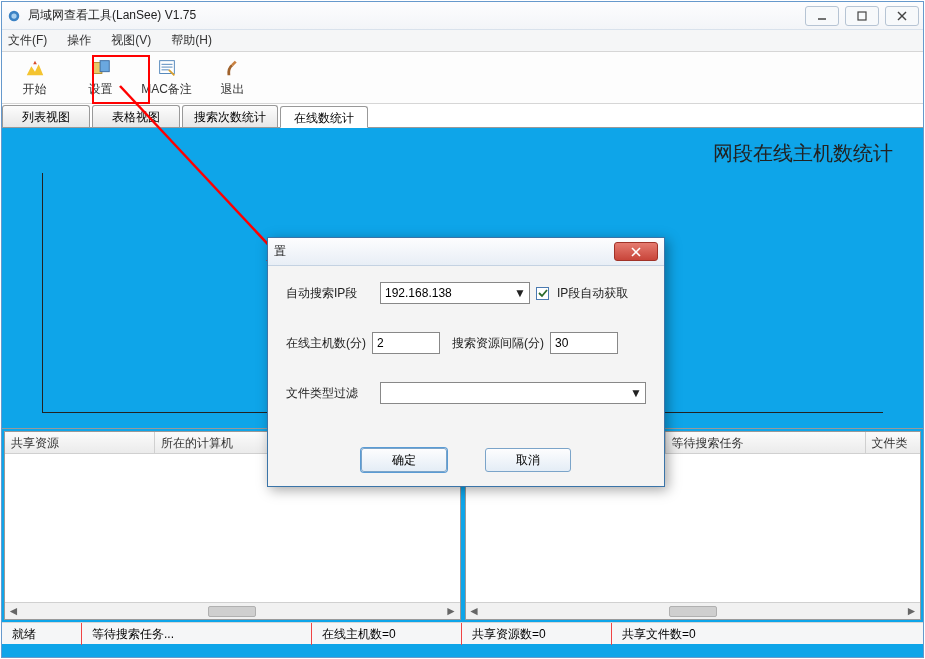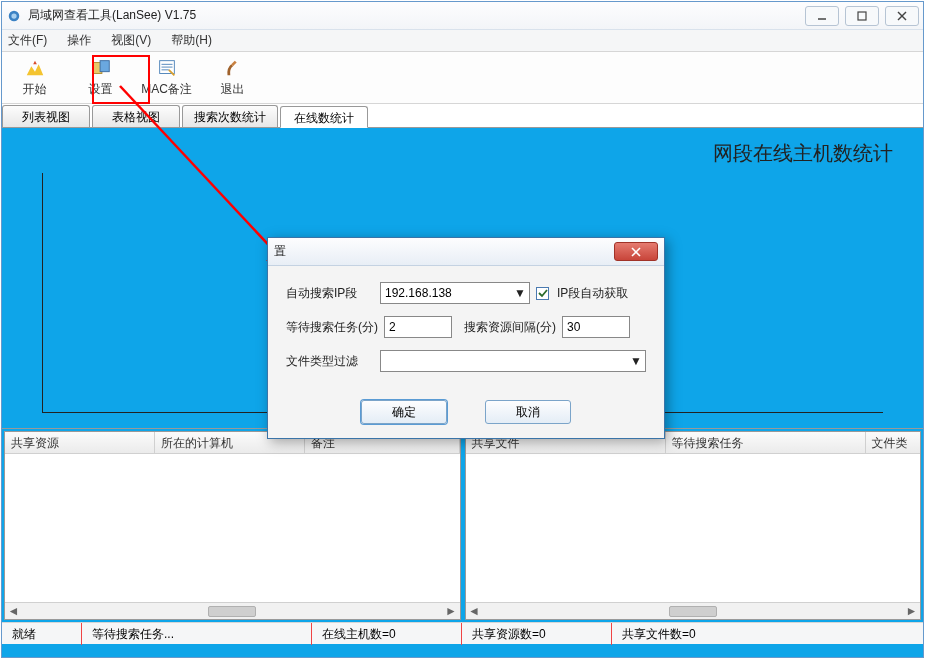--- a/index.html
+++ b/index.html
@@ -36,21 +36,21 @@
 .hscroll .arrow{width:17px;height:15px;display:flex;align-items:center;justify-content:center;color:#666;}
 .statusbar{height:22px;border-top:1px solid #d6d6d6;display:flex;align-items:center;background:#f5f6f7;}
 .statusbar .cell{padding:0 10px;border-right:1px solid #ef4444;line-height:22px;min-width:150px;}
 .statusbar .cell.first{min-width:80px;}
 
 .dialog{position:absolute;left:265px;top:235px;width:398px;border:1px solid #3a74a8;background:#fff;box-shadow:3px 3px 12px rgba(0,0,0,0.35);}
 .dlg-title{height:28px;background:linear-gradient(#fdfdfe,#e8eef6);display:flex;align-items:center;padding:0 6px;border-bottom:1px solid #c4d2e2;}
 .dlg-title .ttxt{flex:1;color:#222;}
 .dlg-close{width:44px;height:19px;background:linear-gradient(#e57b70,#c8453a);border:1px solid #a03228;border-radius:3px;color:#fff;display:flex;align-items:center;justify-content:center;cursor:pointer;}
 .dlg-body{padding:16px 18px 10px;background:#f4f4f4;}
-.form-row{display:flex;align-items:center;margin-bottom:12px;gap:6px;}
+.form-row{display:flex;align-items:center;margin-bottom:28px;gap:6px;}
 .form-row label{color:#222;white-space:nowrap;}
 .ip-combo{flex:0 0 150px;height:22px;border:1px solid #888;background:#fff;display:flex;align-items:center;padding:0 4px;position:relative;}
 .ip-combo .drop{position:absolute;right:2px;top:2px;width:14px;height:16px;display:flex;align-items:center;justify-content:center;color:#222;cursor:pointer;}
 .small-input{width:68px;height:22px;border:1px solid #888;padding:0 4px;background:#fff;}
 .wide-combo{flex:1;height:22px;border:1px solid #888;background:#fff;position:relative;}
 .wide-combo .drop{position:absolute;right:2px;top:2px;width:14px;height:16px;display:flex;align-items:center;justify-content:center;color:#222;cursor:pointer;}
 .chk{width:13px;height:13px;border:1px solid #4a7ab0;background:#fff;display:inline-flex;align-items:center;justify-content:center;margin-right:2px;}
 .chk svg{width:10px;height:10px;}
 .dlg-buttons{display:flex;justify-content:center;gap:38px;padding:6px 0 14px;background:#f4f4f4;}
 .dlg-btn{width:86px;height:24px;border:1px solid #7ba4c9;border-radius:3px;background:linear-gradient(#fdfdfe,#e4edf6);cursor:pointer;display:flex;align-items:center;justify-content:center;}
@@ -220,21 +220,21 @@
         </div>
         <span class="chk">
           <svg viewBox="0 0 10 10">
               <path d="M1 5 L4 8 L9 2" fill="none" stroke="#2a6b2a" stroke-width="1.8"></path>
             </svg>
         </span>
         <label>IP段自动获取</label>
       </div>
 
       <div class="form-row">
-        <label>等待搜索任务(分)</label>
+        <label>在线主机数(分)</label>
         <input class="small-input" value="2" style="">
         <label style="margin-left:6px">搜索资源间隔(分)</label>
         <input class="small-input" value="30" style="">
       </div>
 
       <div class="form-row">
         <label style="width:88px">文件类型过滤</label>
         <div class="wide-combo">
           <span class="drop">▼</span>
         </div>

